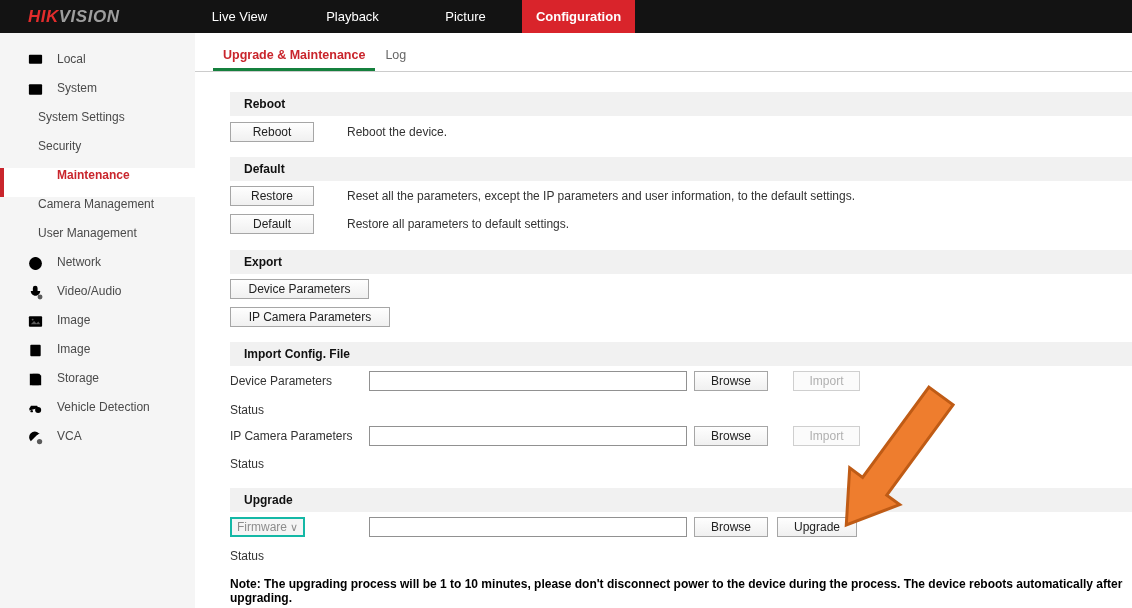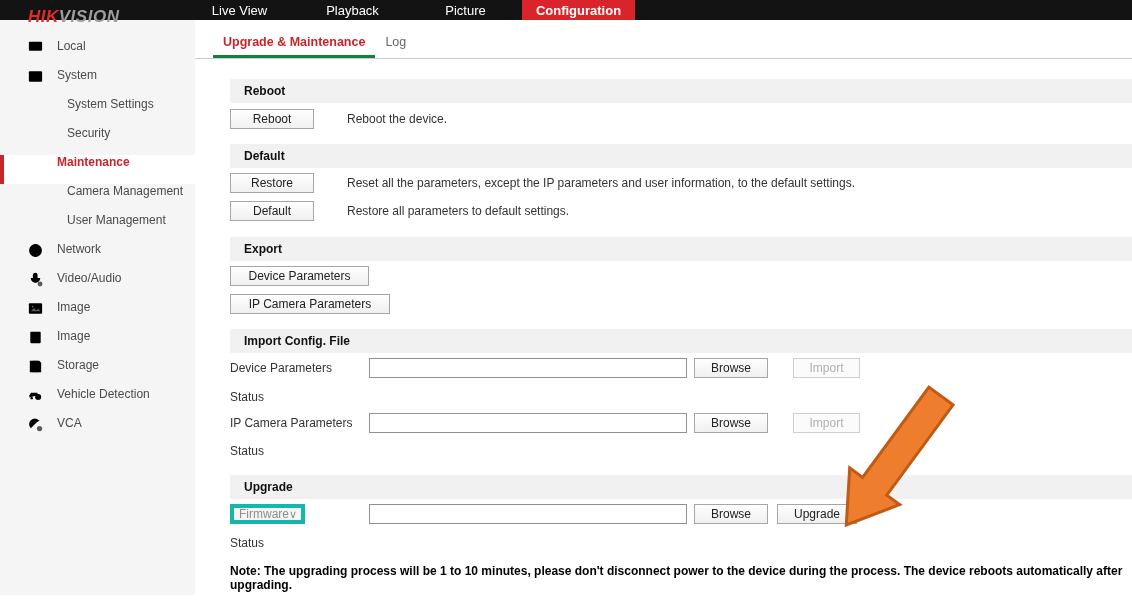--- a/index.html
+++ b/index.html
@@ -3,36 +3,36 @@
 <meta charset="utf-8">
 <style>
   * { margin:0; padding:0; box-sizing:border-box; }
   html,body { width:1132px; height:608px; overflow:hidden; }
   body {
     font-family:"Liberation Sans","DejaVu Sans",sans-serif;
     font-size:12px; color:#333; background:#fff; position:relative;
   }
 
   
-  .topbar { height:20px; background:#131313; display:flex; align-items:stretch; position:relative; }
+  .topbar { height:33px; background:#131313; display:flex; align-items:stretch; position:relative; }
   .logo { position:absolute; left:28px; top:0; height:33px; display:flex; align-items:center;
           font-style:italic; font-weight:bold; font-size:17px; letter-spacing:.5px; }
   .logo .hik { color:#e22c2c; }
   .logo .vision { color:#9e9e9e; }
   .topnav { display:flex; margin-left:183px; }
   .topnav-item { width:113px; display:flex; align-items:center; justify-content:center;
                  color:#ffffff; font-size:13px; cursor:pointer; }
   .topnav-item.active { background:#d9242b; font-weight:bold; }
 
   
   .layout { display:flex; height:575px; }
   .sidebar { width:195px; background:#f5f5f5; padding-top:19px; flex:none; }
   .side-item { height:29px; display:flex; align-items:flex-start; color:#4a4a4a; cursor:pointer; }
   .side-item .ico { width:17px; height:17px; margin-left:27px; margin-right:13px; flex:none; }
-  .side-item.sub { padding-left:67px; }
+  .side-item.sub { padding-left:38px; }
   .side-item.active { background:#fff; border-left:4px solid #c9252c; padding-left:53px;
                       color:#c9252c; font-weight:bold; }
   .content { flex:1; background:#fff; position:relative; }
 
   
   .tabs-row { height:39px; border-bottom:1px solid #ccc; padding-left:18px; display:flex; align-items:flex-end; }
   .tab { padding:0 10px 9px 10px; font-size:12.5px; color:#666; cursor:pointer; }
   .tab.active { color:#c9252c; font-weight:bold; border-bottom:3px solid #15803d; padding-bottom:6px; }
 
   
@@ -56,21 +56,21 @@
   .btn.wide { min-width:139px; }
   .btn.wider { min-width:160px; }
   .btn.browse { min-width:74px; margin-left:7px; }
   .btn.import { min-width:67px; margin-left:25px; }
   .btn.upgrade { min-width:80px; margin-left:9px; }
   .desc-col { margin-left:33px; }
 
   .txt-input { width:318px; height:20px; border:1px solid #919191; background:#fff;
                padding:0 4px; font-family:inherit; font-size:12px; }
 
-  .select-box { width:75px; height:20px; border:4px solid #14b8a6; background:#f5f5f5;
+  .select-box { width:75px; height:20px; border:2px solid #14b8a6; background:#f5f5f5;
                 color:#8d8d8d; display:flex; align-items:center; justify-content:space-between;
                 padding:0 5px; cursor:pointer; }
   .select-box .chev { font-size:11px; color:#8d8d8d; }
 
   .note { margin-top:14px; font-weight:bold; color:#000; }
 
   
   .arrow-overlay { position:absolute; left:0; top:0; width:1132px; height:608px;
                    pointer-events:none; z-index:10; }
 </style>

